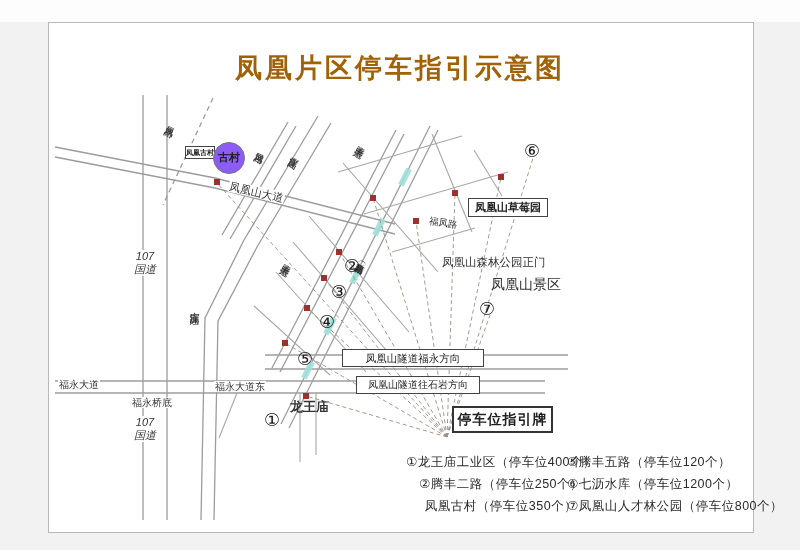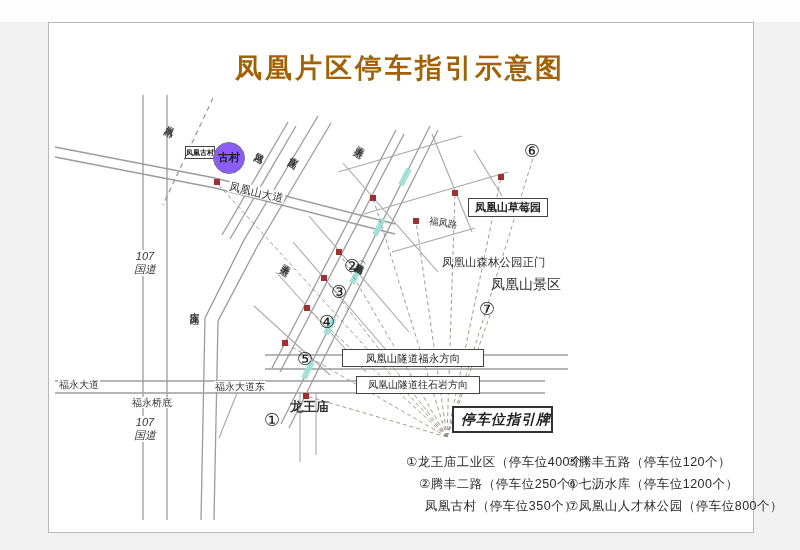--- a/index.html
+++ b/index.html
@@ -16,22 +16,22 @@
   .vlbl{writing-mode:vertical-rl;text-orientation:upright;letter-spacing:1px;}
   .stack{width:24px;word-break:break-all;text-align:center;white-space:normal;line-height:1.2;font-style:italic;}
   .boxlbl{position:absolute;border:1px solid #444;background:#fff;text-align:center;
           font-weight:bold;white-space:nowrap;}
   .marker{position:absolute;font-size:18px;color:#1a1a1a;line-height:1;background:transparent;}
   .circle-lm{position:absolute;width:30px;height:30px;border:1px solid #777;border-radius:50%;
              background:#8b5cf6;text-align:center;line-height:29px;font-size:11px;font-weight:bold;}
   .legend{position:absolute;font-size:12.5px;color:#2a2a2a;}
   .legend .li{margin-bottom:5px;white-space:nowrap;letter-spacing:0.5px;}
   .signboard{position:absolute;left:452px;top:406px;width:97px;height:23px;border:2px solid #333;
-             background:#fff;font-size:14px;font-weight:bold;text-align:right;line-height:23px;
-             letter-spacing:1px;font-style:italic;}
+             background:#fff;font-size:14px;font-weight:bold;text-align:center;line-height:23px;
+             letter-spacing:1px;}
 </style>
 </head>
 <body>
 
 <div class="screen">
   <div class="topstrip"></div>
   <div class="page"></div>
 
   <div class="title">凤凰片区停车指引示意图</div>
 

